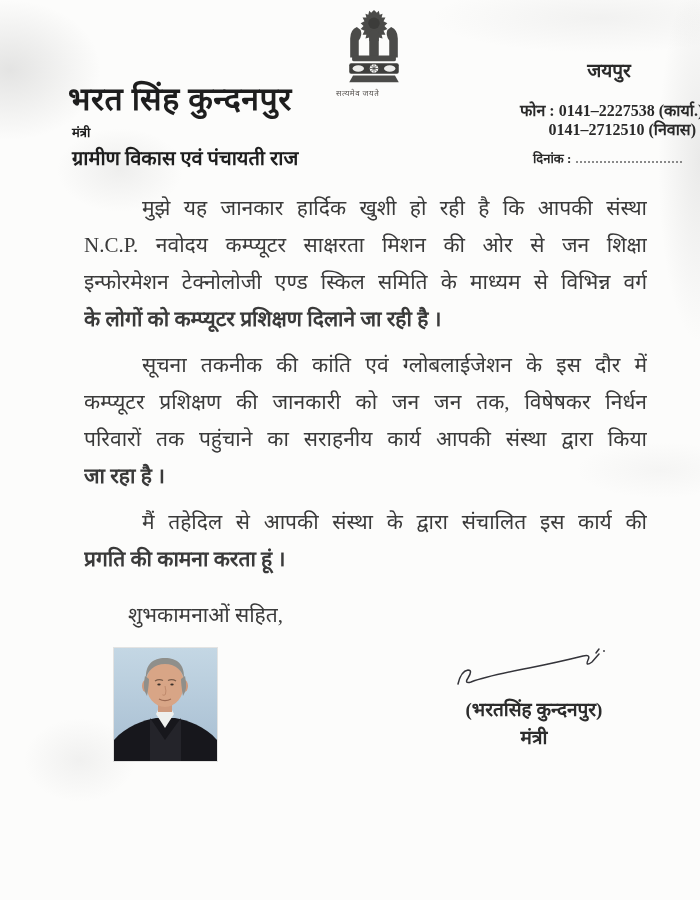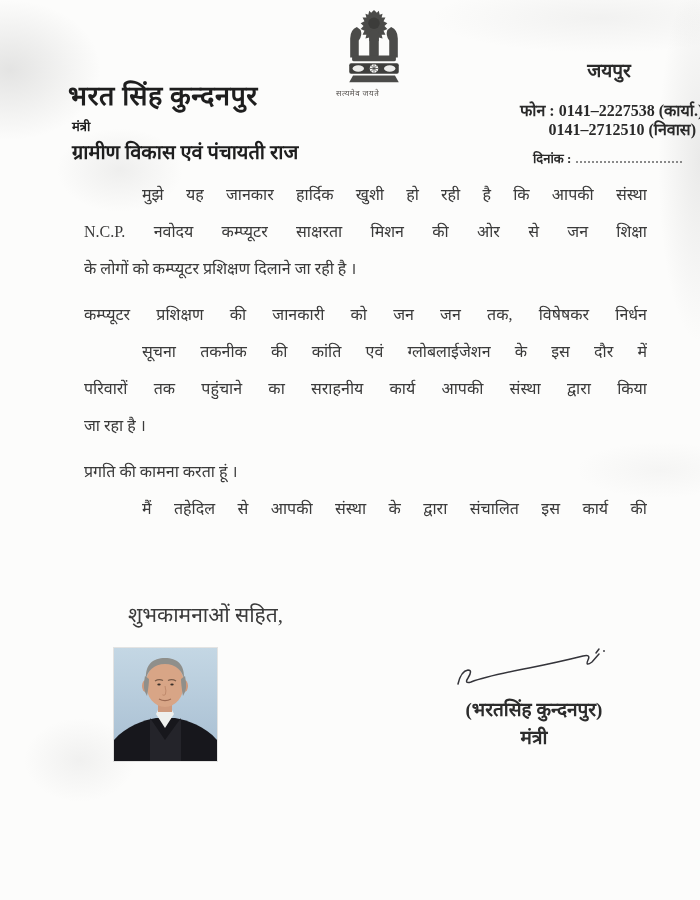--- a/index.html
+++ b/index.html
@@ -14,38 +14,38 @@
     background-image:
       radial-gradient(ellipse 130px 100px at 10px 70px, rgba(130,130,130,.20), transparent 70%),
       radial-gradient(ellipse 90px 60px at 120px 170px, rgba(140,140,140,.12), transparent 70%),
       radial-gradient(ellipse 60px 260px at 700px 160px, rgba(140,140,140,.16), transparent 70%),
       radial-gradient(ellipse 240px 50px at 600px 18px, rgba(150,150,150,.10), transparent 70%),
       radial-gradient(ellipse 80px 60px at 80px 760px, rgba(140,140,140,.10), transparent 70%),
       radial-gradient(ellipse 120px 40px at 660px 470px, rgba(150,150,150,.07), transparent 70%);
   }
   
   .sender{position:absolute;left:68px;top:76px;color:#1e1e1e;}
-  .sender-name{font-size:27px;font-weight:700;letter-spacing:.5px;white-space:nowrap;}
+  .sender-name{font-size:32px;font-weight:700;letter-spacing:.5px;white-space:nowrap;}
   .sender-title{font-size:13px;font-weight:700;margin:4px 0 0 4px;}
   .sender-dept{font-size:20px;font-weight:700;margin:3px 0 0 4px;white-space:nowrap;}
   .emblem{position:absolute;left:336px;top:8px;width:76px;}
   .emblem svg{width:58px;height:80px;display:block;margin:0 auto;}
   .motto{font-size:8px;color:#55514e;letter-spacing:.5px;margin-top:-1px;white-space:nowrap;}
   .govt{position:absolute;left:520px;top:50px;width:178px;text-align:center;font-weight:700;color:#2a2a2a;}
   .govt-name{font-size:15px;}
   .govt-city{font-size:19px;margin-top:7px;}
   .phones{margin-top:18px;font-size:16px;text-align:right;padding-right:2px;line-height:19px;white-space:nowrap;}
   .date-row{position:absolute;left:533px;top:149px;font-size:13px;font-weight:700;color:#2a2a2a;white-space:nowrap;}
   .date-dots{display:inline-block;width:106px;height:11px;border-bottom:2px dotted #8a8a8a;margin-left:5px;vertical-align:baseline;}
   
-  .body{position:absolute;left:84px;top:176px;width:563px;font-size:16px;color:#3a3a3a;}
+  .body{position:absolute;left:84px;top:190px;width:563px;font-size:21px;color:#3a3a3a;}
   .para{margin:0 0 9px 0;}
   .line{height:37px;line-height:37px;text-align:justify;text-align-last:justify;overflow:hidden;}
   .line.first{text-indent:58px;}
-  .line.last{text-align-last:left;}
+  .line.last{text-align-last:left;font-weight:bold;}
   .closing{position:absolute;left:128px;top:600px;font-size:21px;color:#3a3a3a;}
   
   .photo{position:absolute;left:114px;top:648px;width:103px;height:113px;box-shadow:0 0 0 1px rgba(150,150,150,.25);}
   .photo svg{display:block;width:103px;height:113px;}
   
   .sig{position:absolute;left:420px;top:644px;width:228px;text-align:center;color:#2c2c2c;}
   .sig svg{display:block;margin:0 auto 2px auto;width:180px;height:50px;}
   .sig-name{font-size:19px;font-weight:700;white-space:nowrap;}
   .sig-title{font-size:19px;font-weight:700;margin-top:2px;}
 </style>
@@ -95,31 +95,32 @@
   </div>
 
   <div class="date-row">
     <span>दिनांक :</span><span class="date-dots"></span>
   </div>
 
   <div class="body">
     <div class="para">
       <div class="line first">मुझे यह जानकार हार्दिक खुशी हो रही है कि आपकी संस्था</div>
       <div class="line">N.C.P. नवोदय कम्प्यूटर साक्षरता मिशन की ओर से जन शिक्षा</div>
+      <div class="line">इन्फोरमेशन टेक्नोलोजी एण्ड स्किल समिति के माध्यम से विभिन्न वर्ग</div>
       <div class="line last">के लोगों को कम्प्यूटर प्रशिक्षण दिलाने जा रही है ।</div>
     </div>
     <div class="para">
+      <div class="line first">सूचना तकनीक की कांति एवं ग्लोबलाईजेशन के इस दौर में</div>
       <div class="line">कम्प्यूटर प्रशिक्षण की जानकारी को जन जन तक, विषेषकर निर्धन</div>
-      <div class="line first">सूचना तकनीक की कांति एवं ग्लोबलाईजेशन के इस दौर में</div>
       <div class="line">परिवारों तक पहुंचाने का सराहनीय कार्य आपकी संस्था द्वारा किया</div>
       <div class="line last">जा रहा है ।</div>
     </div>
     <div class="para">
+      <div class="line first">मैं तहेदिल से आपकी संस्था के द्वारा संचालित इस कार्य की</div>
       <div class="line last">प्रगति की कामना करता हूं ।</div>
-      <div class="line first">मैं तहेदिल से आपकी संस्था के द्वारा संचालित इस कार्य की</div>
     </div>
   </div>
 
   <div class="closing">शुभकामनाओं सहित,</div>
 
   <div class="photo">
     <svg viewBox="0 0 103 113">
       <defs>
         <linearGradient id="pbg" x1="0" y1="0" x2="0" y2="1">
           <stop offset="0" stop-color="#c4d7e4"></stop>

